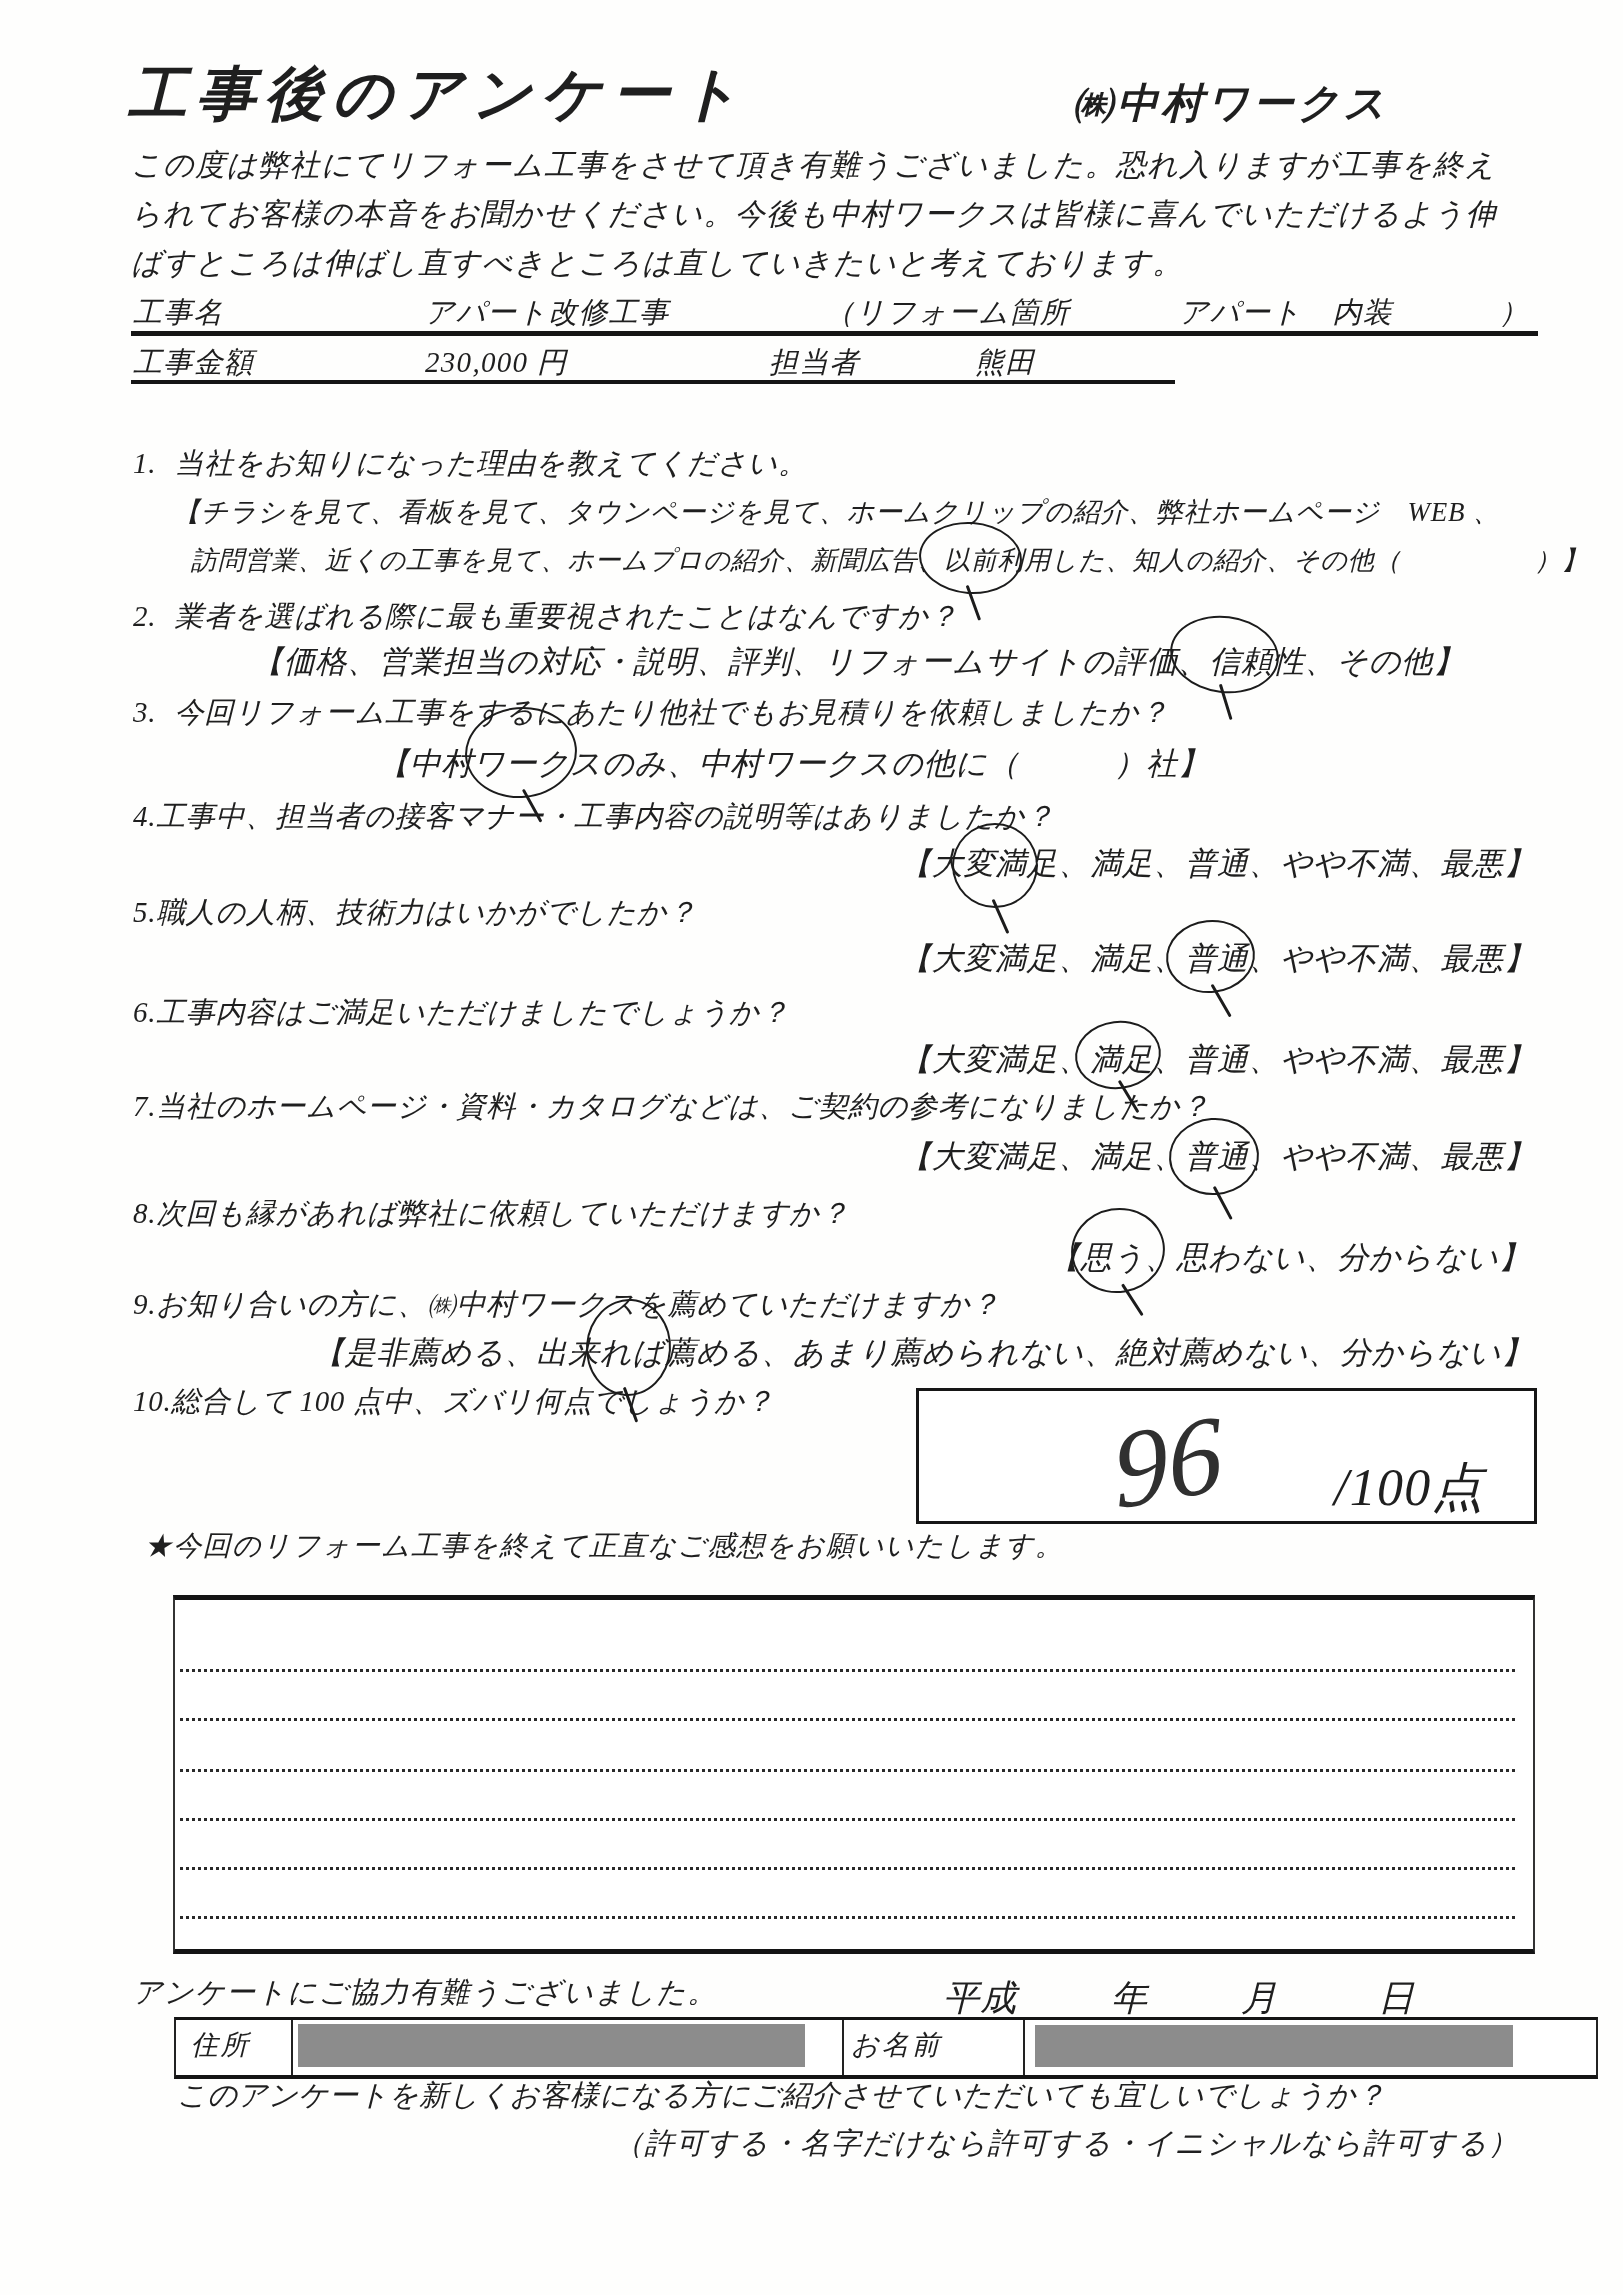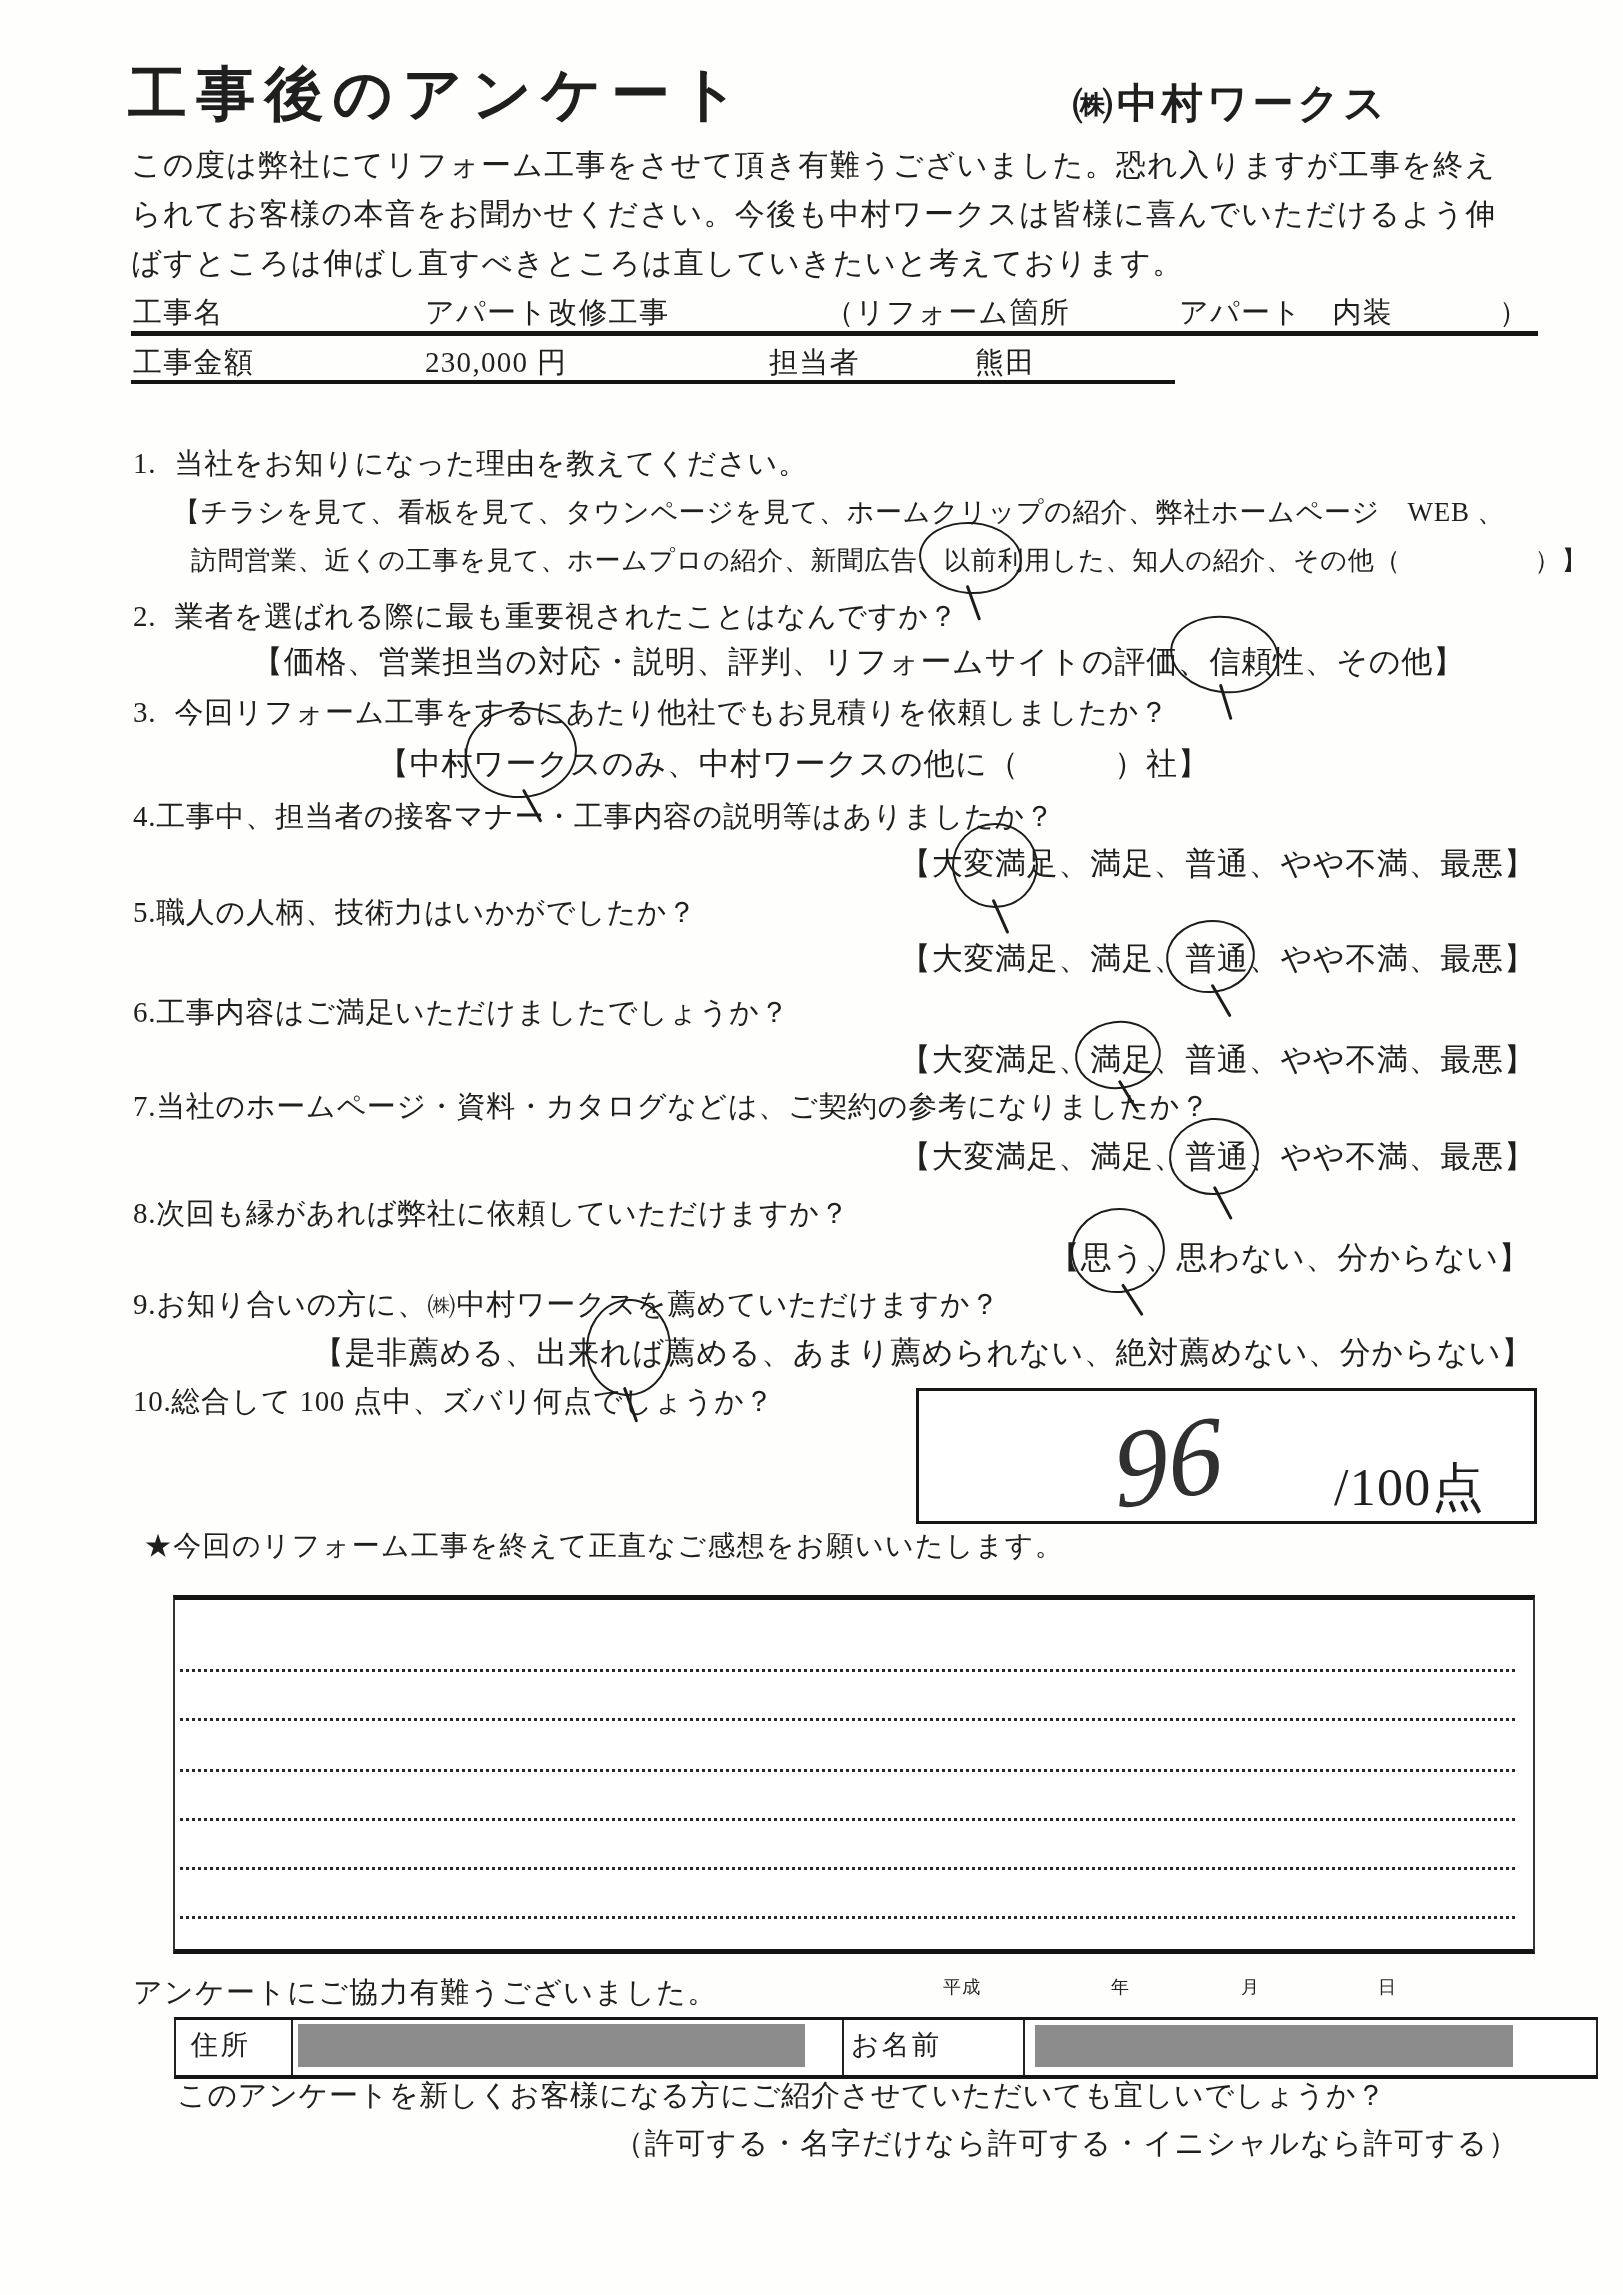--- a/index.html
+++ b/index.html
@@ -1,18 +1,18 @@
 <!DOCTYPE html>
 <html lang="ja" style="font-size:10.5px"><head>
 <meta charset="utf-8">
 <style>
   html,body{margin:0;padding:0;background:#d9d9d9;}
   .page{position:relative;width:1623px;height:2295px;background:#fefefdff;
         font-family:"Liberation Serif","DejaVu Serif",serif;color:#1f1f1f;overflow:hidden;}
-  .abs{position:absolute;line-height:1.18;white-space:nowrap;}
+  .abs{position:absolute;line-height:1.18;white-space:nowrap;font-style:italic;}
 
   .title{left:128px;top:60px;font-size:59px;font-weight:700;letter-spacing:9.2px;}
   .company{left:1072px;top:79px;font-size:41px;font-weight:600;letter-spacing:3.9px;}
 
   .intro{font-size:30px;letter-spacing:1.3px;}
   .i1{left:131px;top:147px}.i2{left:131px;top:196px}.i3{left:131px;top:245px}
 
   .tbl{font-size:29px;letter-spacing:1.3px;}
   .t-name-l{left:133px;top:295px}.t-name-v{left:425px;top:295px}
   .t-area-l{left:825px;top:295px}.t-area-v{left:1179px;top:295px}.t-area-c{left:1499px;top:295px}
@@ -65,21 +65,21 @@
 
   .star{left:144px;top:1529px;font-size:28px;letter-spacing:1.3px}
 
   .cbox{left:173px;top:1595px;width:1358px;height:349px;background:#fff;
         border-top:5.2px solid #141414;border-bottom:5.2px solid #141414;
         border-left:2px solid #333;border-right:2px solid #333;}
   .dots{position:absolute;left:5.2px;width:1335px;height:0;border-top:3.3px dotted #2a2a2a;}
   .d1{top:69px}.d2{top:118px}.d3{top:169px}.d4{top:218px}.d5{top:267px}.d6{top:316px}
 
   .thanks{left:133px;top:1975px;font-size:29px;letter-spacing:1.3px}
-  .dateitem{font-size:18px;letter-spacing:1.3px}
+  .dateitem{font-size:36px;letter-spacing:1.3px}
   .era{left:943px;top:1977px}.yr{left:1111px;top:1977px}.mo{left:1241px;top:1977px}.dy{left:1378px;top:1977px}
 
   .ftable{left:174px;top:2017px;width:1376px;height:55px;background:#fff;
           border-top:3.9px solid #141414;border-bottom:4.6px solid #141414;
           border-left:2px solid #222;border-right:2px solid #222;padding-left:44px;}
   .flabel{position:absolute;top:9.2px;font-size:27.5px;letter-spacing:2.6px;}
   .addr-label{left:14.4px}
   .name-label{left:675px}
   .vline{position:absolute;top:0;width:2px;height:100%;background:#222;}
   .v1{left:115px}.v2{left:666px}.v3{left:847px}

